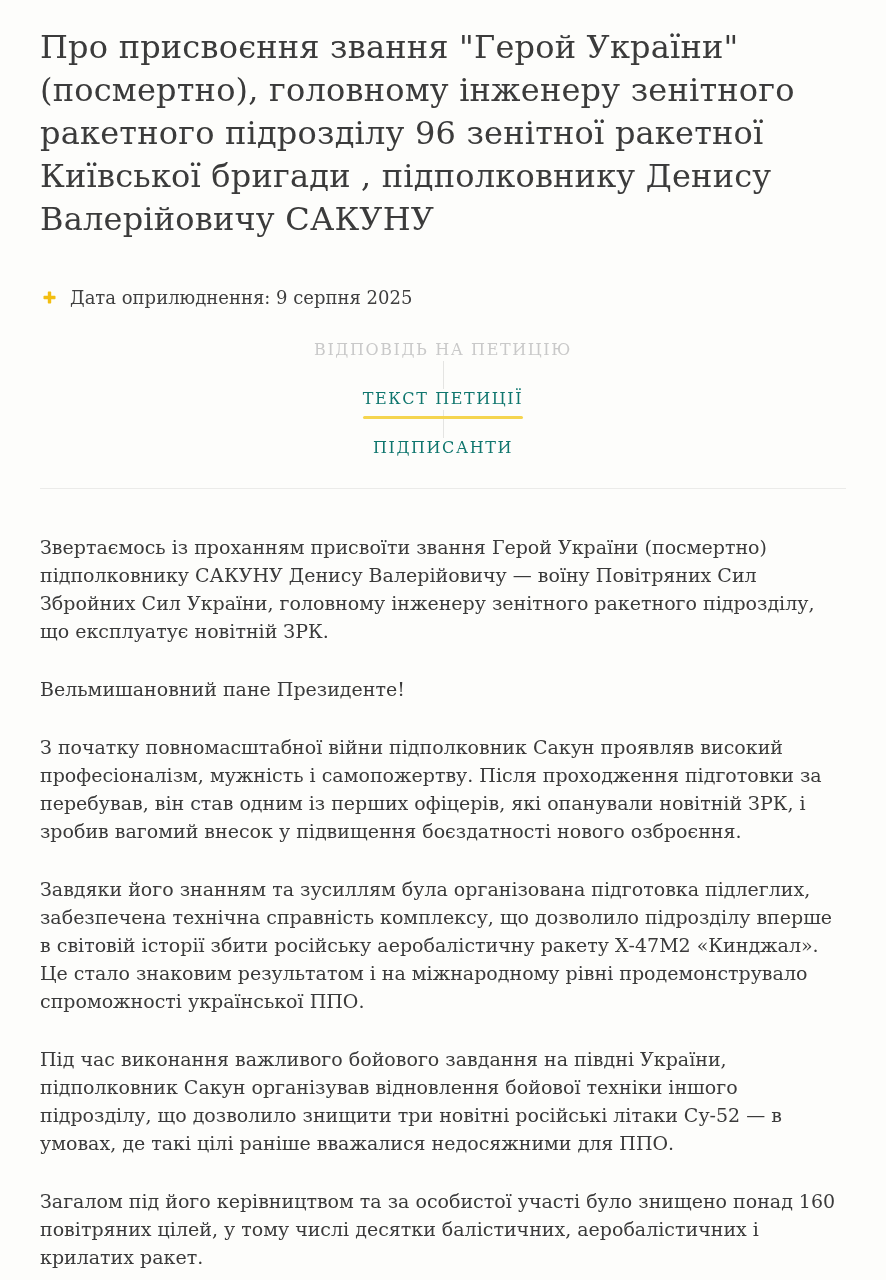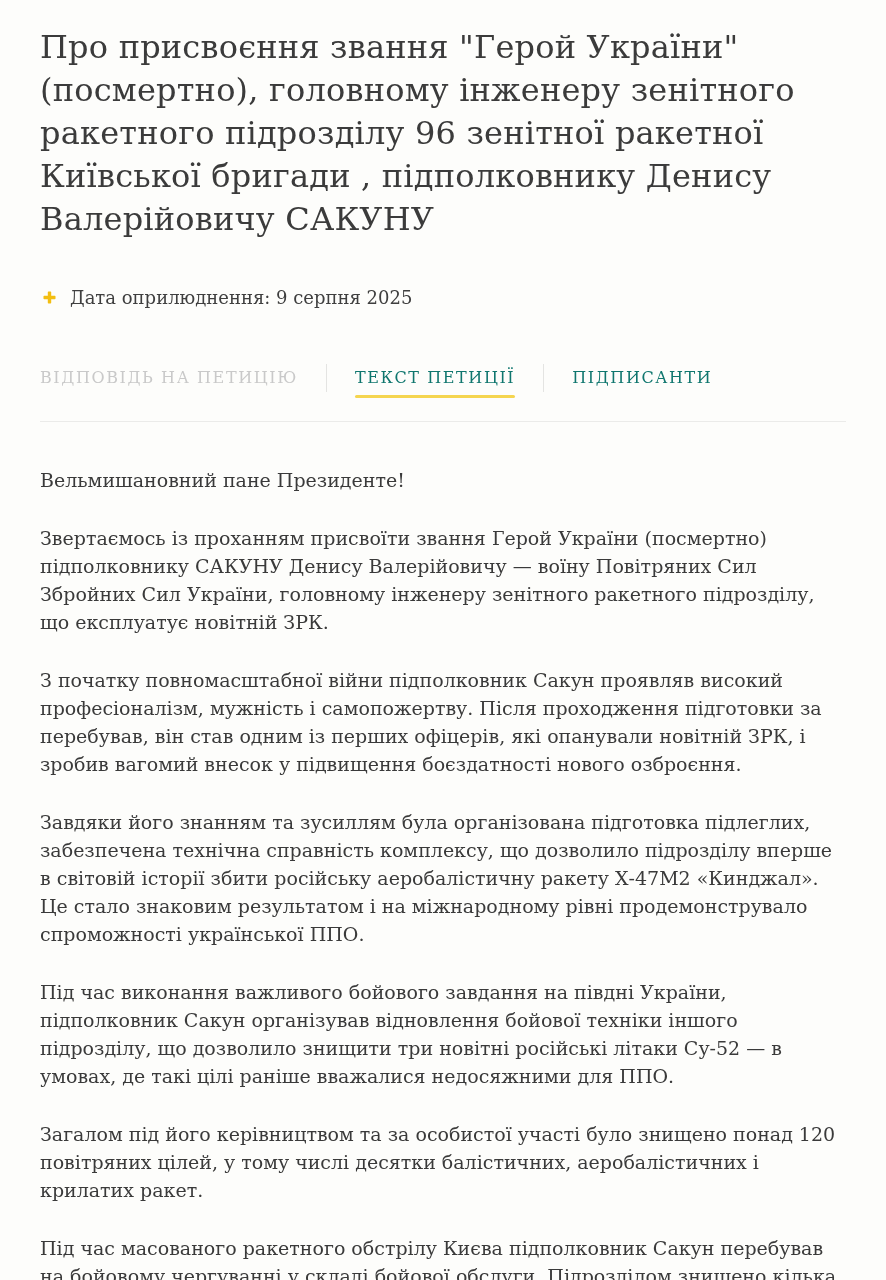--- a/index.html
+++ b/index.html
@@ -47,23 +47,24 @@
     margin-right: 11px;
     flex: 0 0 auto;
     display: inline-flex;
     align-items: center;
     justify-content: center;
   }
   .meta-row .ico svg { width: 17px; height: 17px; display: block; }
 
   
   .tabs {
-    margin-top: 56px;
+    margin-top: 32px;
     display: flex;
     align-items: center;
+    flex-direction: column;
   }
   .tab {
     font-size: 16px;
     letter-spacing: 1.6px;
     text-transform: uppercase;
     color: #0f766e;
     cursor: pointer;
     position: relative;
     padding-bottom: 2px;
     white-space: nowrap;
@@ -127,22 +128,22 @@
     <div class="tab is-muted">Відповідь на петицію</div>
     <div class="tab-sep"></div>
     <div class="tab is-active">Текст петиції</div>
     <div class="tab-sep"></div>
     <div class="tab">Підписанти</div>
   </nav>
 
   <hr class="content-rule">
 
   <article class="petition-body">
+    <p>Звертаємось із проханням присвоїти звання Герой України (посмертно) підполковнику САКУНУ Денису Валерійовичу — воїну Повітряних Сил Збройних Сил України, головному інженеру зенітного ракетного підрозділу, що експлуатує новітній ЗРК.</p>
     <p>Вельмишановний пане Президенте!</p>
-    <p>Звертаємось із проханням присвоїти звання Герой України (посмертно) підполковнику САКУНУ Денису Валерійовичу — воїну Повітряних Сил Збройних Сил України, головному інженеру зенітного ракетного підрозділу, що експлуатує новітній ЗРК.</p>
     <p>З початку повномасштабної війни підполковник Сакун проявляв високий професіоналізм, мужність і самопожертву. Після проходження підготовки за перебував, він став одним із перших офіцерів, які опанували новітній ЗРК, і зробив вагомий внесок у підвищення боєздатності нового озброєння.</p>
     <p>Завдяки його знанням та зусиллям була організована підготовка підлеглих, забезпечена технічна справність комплексу, що дозволило підрозділу вперше в світовій історії збити російську аеробалістичну ракету Х-47М2 «Кинджал». Це стало знаковим результатом і на міжнародному рівні продемонструвало спроможності української ППО.</p>
     <p>Під час виконання важливого бойового завдання на півдні України, підполковник Сакун організував відновлення бойової техніки іншого підрозділу, що дозволило знищити три новітні російські літаки Су-52 — в умовах, де такі цілі раніше вважалися недосяжними для ППО.</p>
-    <p>Загалом під його керівництвом та за особистої участі було знищено понад 120 повітряних цілей, у тому числі десятки балістичних, аеробалістичних і крилатих ракет.</p>
+    <p>Загалом під його керівництвом та за особистої участі було знищено понад 160 повітряних цілей, у тому числі десятки балістичних, аеробалістичних і крилатих ракет.</p>
     <p>Під час масованого ракетного обстрілу Києва підполковник Сакун перебував на бойовому чергуванні у складі бойової обслуги. Підрозділом знищено кілька балістичних ракет, одна з яких мала вразити позиції ЗРК. Внаслідок падіння уламків виникла пожежа. Попри смертельну загрозу, офіцер особисто кинувся рятувати техніку та гасити вогонь. Через детонацію бойової частини збитої ракети, Денис Сакун загинув.</p>
   </article>
 
 </div>
 
 </body></html>

